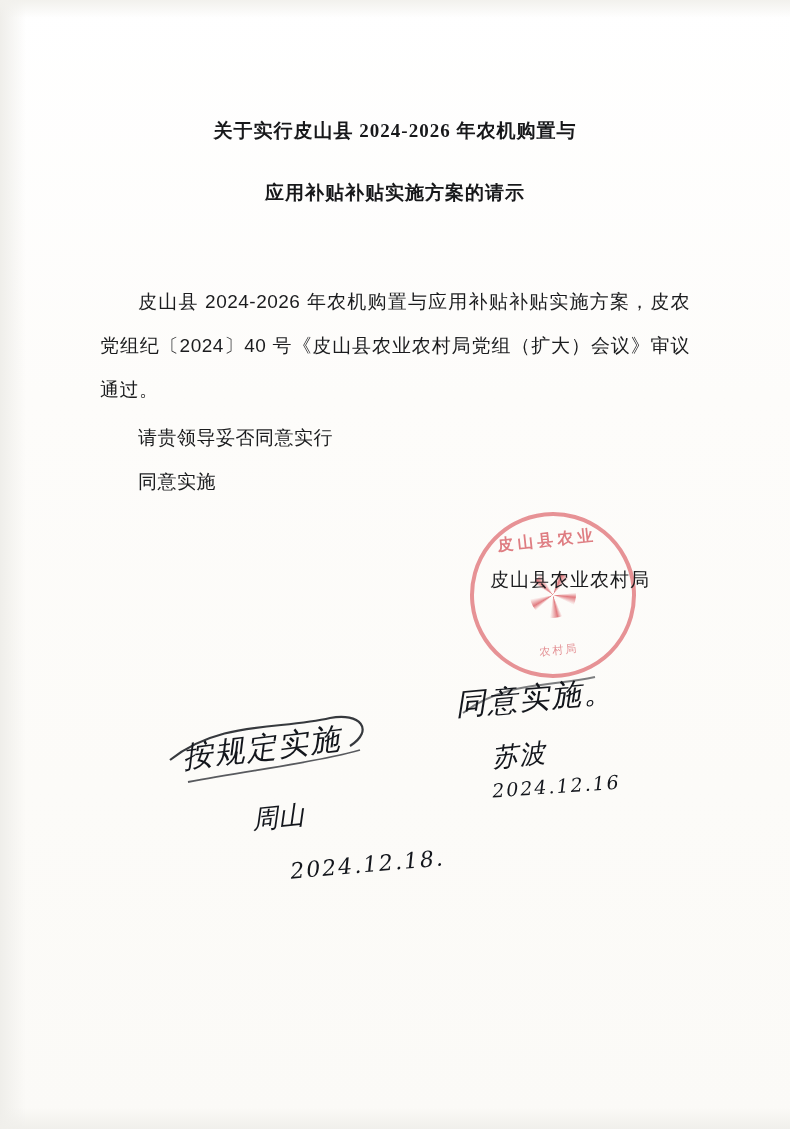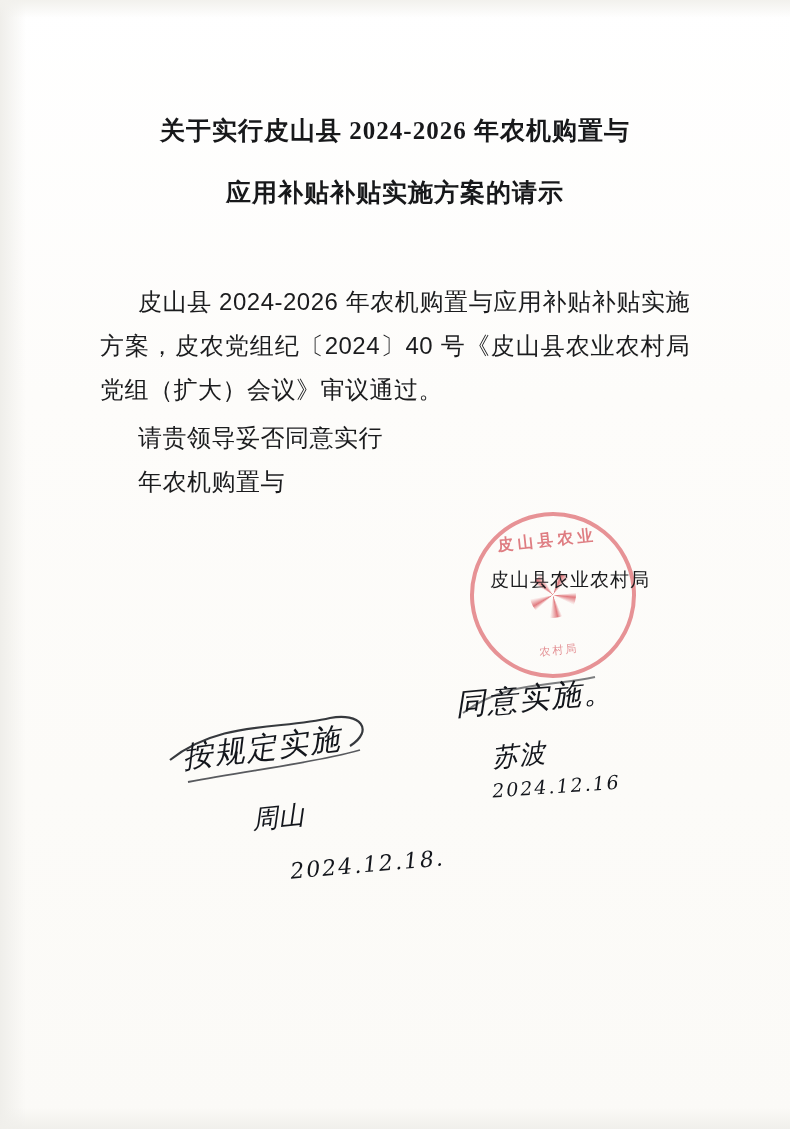--- a/index.html
+++ b/index.html
@@ -50,33 +50,33 @@
   .content {
     position: relative;
     z-index: 3;
     padding: 0;
   }
 
   .doc-title {
     text-align: center;
     font-family: "Liberation Serif", "DejaVu Serif", serif;
     font-weight: bold;
-    font-size: 25px;
+    font-size: 19px;
     letter-spacing: 1px;
     color: #17181a;
     line-height: 62px;
     margin: 0;
   }
   .title-line1 { padding-top: 100px; }
   .title-line2 { }
 
   .body-block {
     margin: 56px 100px 0 100px;
     font-family: "Liberation Sans", "DejaVu Sans", sans-serif;
-    font-size: 24px;
+    font-size: 19px;
     color: #1b1c1e;
     line-height: 44px;
     letter-spacing: 0.5px;
   }
   .para {
     margin: 0;
     text-align: justify;
   }
   .para.indent {
     text-indent: 38px;
@@ -215,21 +215,21 @@
 
   <div class="content">
 
     <h1 class="doc-title title-line1">关于实行皮山县 2024-2026 年农机购置与</h1>
     <h1 class="doc-title title-line2">应用补贴补贴实施方案的请示</h1>
 
     <div class="body-block">
       <p class="para indent">皮山县 2024-2026 年农机购置与应用补贴补贴实施方案，皮农党组纪〔2024〕40 号《皮山县农业农村局党组（扩大）会议》审议通过。</p>
       <div class="para-spacer"></div>
       <p class="para indent">请贵领导妥否同意实行</p>
-      <p class="para indent">年农机购置与</p>
+      <p class="para indent">同意实施</p>
     </div>
 
     <div class="seal">
       <div class="seal-top-text">皮山县农业</div>
       <div class="seal-bottom-text">农村局</div>
     </div>
 
     <div class="sign-block">
       <div>皮山县农业农村局</div>
     </div>

